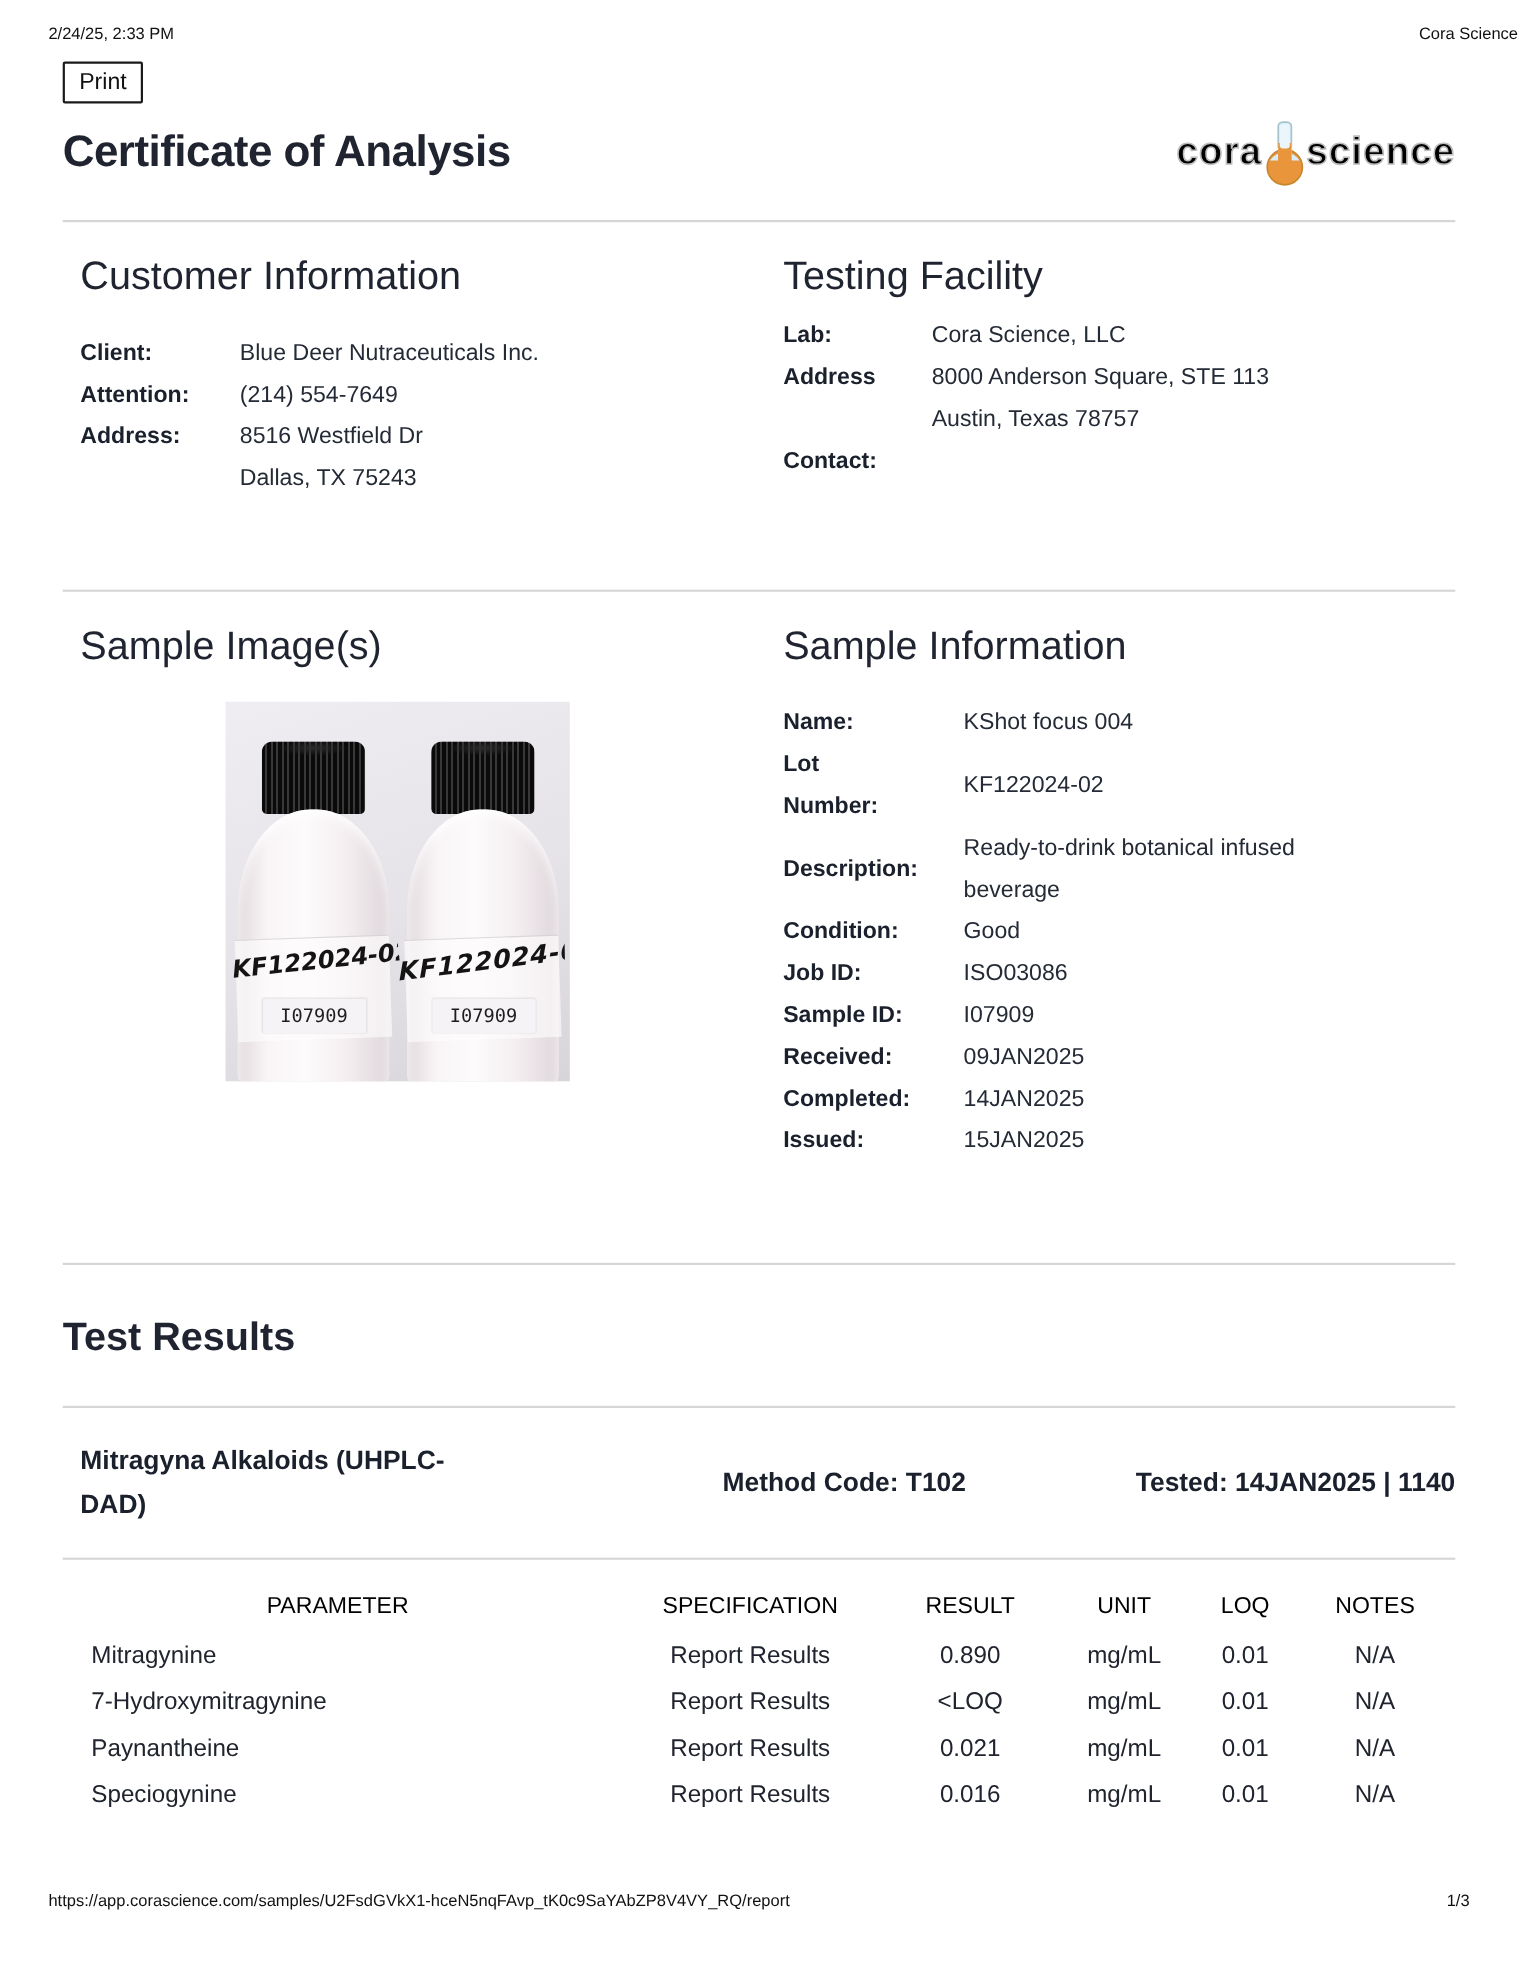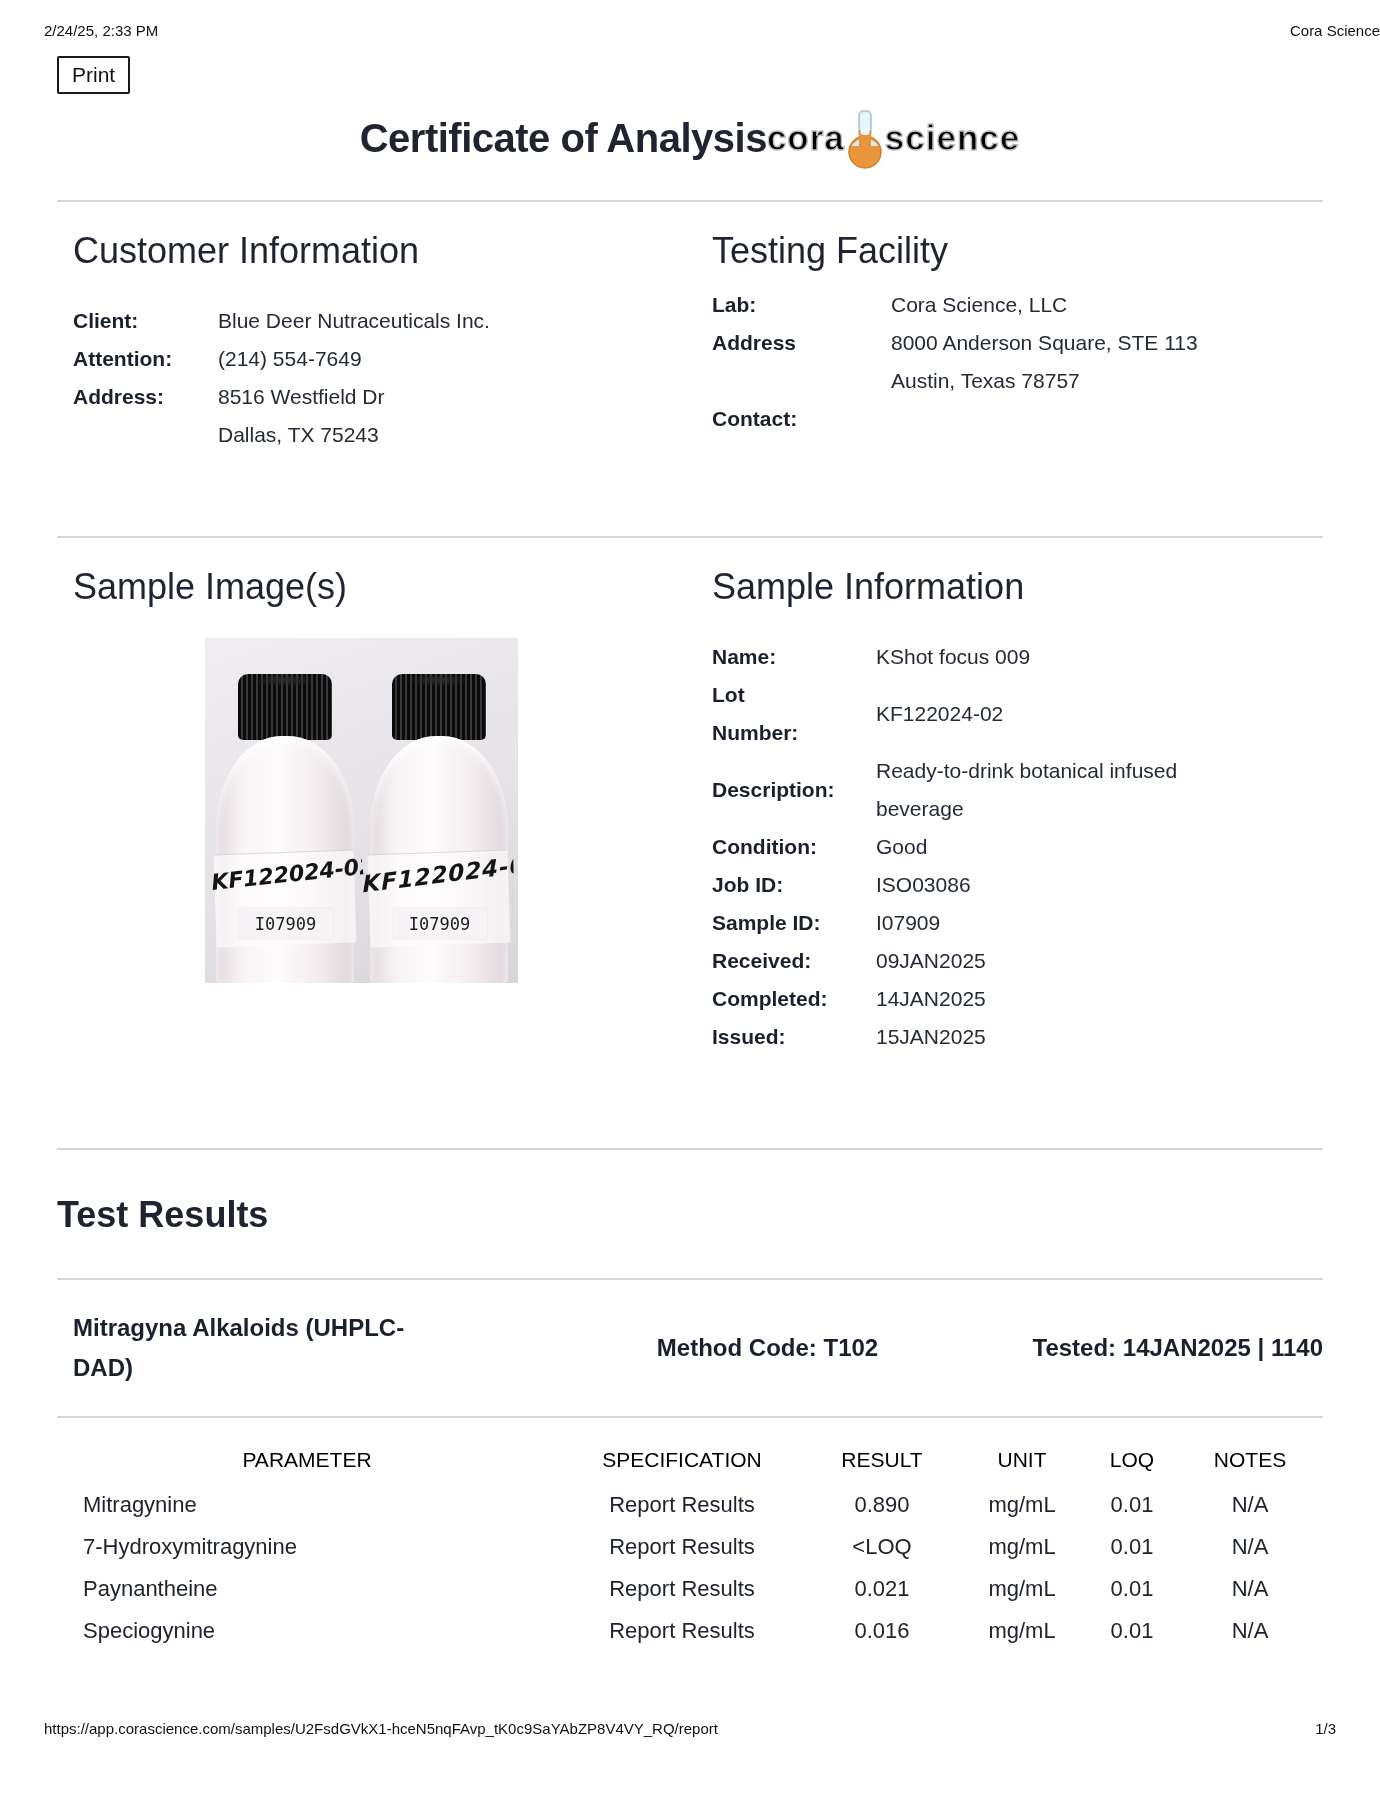--- a/index.html
+++ b/index.html
@@ -11,42 +11,42 @@
   .browser-bar{position:relative;height:40px;}
   .bar-left{position:absolute;left:44px;top:22px;font-size:15px;color:#111;}
   .bar-center{position:absolute;left:0;right:0;top:22px;text-align:right;font-size:15px;color:#111;}
   .print-row{margin:16px 0 0 57px;}
   .print-btn{
     font-family:"Liberation Sans",sans-serif;font-size:21px;color:#111;
     background:#fff;border:2px solid #1a1a1a;border-radius:2px;
     padding:5px 13px;cursor:pointer;
   }
   
-  .title-row{display:flex;justify-content:center;align-items:center;margin:14px 57px 0 57px;}
+  .title-row{display:flex;justify-content:space-between;align-items:center;margin:14px 57px 0 57px;}
   .doc-title{font-size:40px;font-weight:700;letter-spacing:-0.5px;color:#1f2430;margin:0;}
   .logo{display:flex;align-items:center;user-select:none;}
   .logo-word{
     font-size:35px;font-weight:700;letter-spacing:1px;color:#000000;
     -webkit-text-stroke:1.4px #bdbdbd;text-shadow:0 0 1px #cfcfcf;
   }
   .logo svg{margin:0 2px;position:relative;top:2px;}
   
   .hr{height:2px;background:#d6d6d6;margin:0 57px;}
   .hr1{margin-top:32px;}
   
   .cols{display:grid;grid-template-columns:633px 633px;margin:0 57px;}
   .sec1{min-height:334px;}
   .sec2{min-height:610px;}
   .col-left{padding-left:16px;box-sizing:border-box;}
   .col-right{padding-left:22px;box-sizing:border-box;}
   .sec-heading{font-size:36px;font-weight:400;color:#1f2430;margin:28px 0 30px 0;}
   .sec-heading.tight{margin-bottom:14px;}
   .kv{display:grid;align-items:center;font-size:21px;line-height:38px;min-height:38px;}
   .kv-c{grid-template-columns:145px 1fr;}
-  .kv-t{grid-template-columns:135px 1fr;gap:44px;}
+  .kv-t{grid-template-columns:135px 1fr;}
   .kv-s{grid-template-columns:164px 1fr;}
   .kv-s .kv-label{padding-right:52px;box-sizing:border-box;}
   .kv-label{font-weight:700;color:#1a202c;}
   .kv-value{color:#252b36;}
   .maxw350{max-width:352px;}
   
   .photo{
     width:313px;height:345px;margin:30px 0 0 132px;
     background:linear-gradient(160deg,#efedf1 0%,#e6e3e8 55%,#d8d5da 100%);
     display:flex;justify-content:center;gap:16px;overflow:hidden;
@@ -189,21 +189,21 @@
           <div class="marker">KF122024-02</div>
           <div class="idlabel">I07909</div>
         </div>
       </div>
     </div>
   </div>
   <div class="col-right">
     <div class="sec-heading">Sample Information</div>
     <div class="kv kv-s">
       <div class="kv-label">Name:</div>
-      <div class="kv-value">KShot focus 009</div>
+      <div class="kv-value">KShot focus 004</div>
     </div>
     <div class="kv kv-s">
       <div class="kv-label">Lot Number:</div>
       <div class="kv-value">KF122024-02</div>
     </div>
     <div class="kv kv-s">
       <div class="kv-label">Description:</div>
       <div class="kv-value maxw350">Ready-to-drink botanical infused beverage</div>
     </div>
     <div class="kv kv-s">

